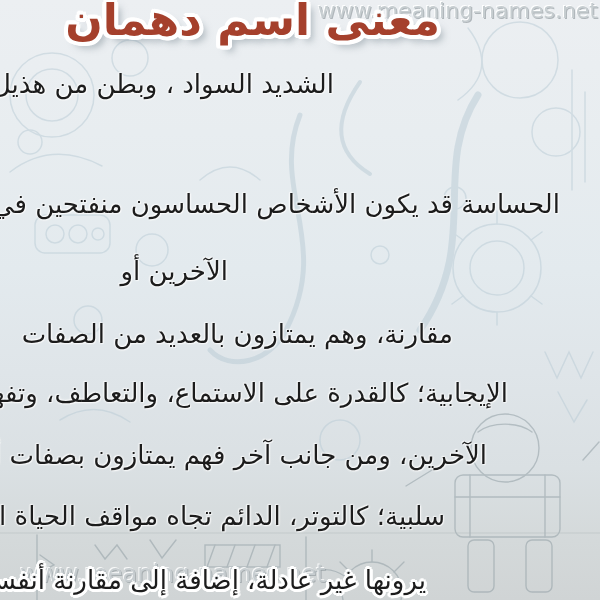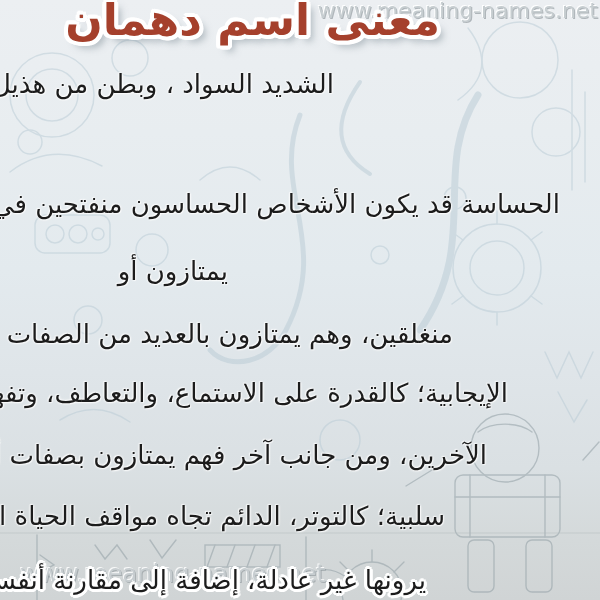--- a/index.html
+++ b/index.html
@@ -104,20 +104,20 @@
     </g>
   </svg>
 
   <div class="wm wm-top">www.meaning-names.net</div>
   <div class="wm wm-bottom">www.meaning-names.net</div>
 
   <div class="title" dir="rtl">معنى اسم دهمان</div>
 
   <div class="bline" style="top:67px;right:266px">الشديد السواد ، وبطن من هذيل</div>
   <div class="bline" style="top:187px;right:40px">الحساسة قد يكون الأشخاص الحساسون منفتحين في</div>
-  <div class="bline" style="top:254px;right:372px">يمتازون أو</div>
-  <div class="bline" style="top:317px;right:147px">منغلقين، وهم يمتازون بالعديد من الصفات</div>
+  <div class="bline" style="top:254px;right:372px">الآخرين أو</div>
+  <div class="bline" style="top:317px;right:147px">مقارنة، وهم يمتازون بالعديد من الصفات</div>
   <div class="bline" style="top:376px;right:92px">الإيجابية؛ كالقدرة على الاستماع، والتعاطف، وتفهم</div>
   <div class="bline" style="top:438px;right:113px">الآخرين، ومن جانب آخر فهم يمتازون بصفات أخرى</div>
   <div class="bline" style="top:499px;right:155px">سلبية؛ كالتوتر، الدائم تجاه مواقف الحياة التي</div>
   <div class="bline outline-strong" style="top:563px;right:174px">يرونها غير عادلة، إضافة إلى مقارنة أنفسهم</div>
 
 </div>
 
 </body></html>

